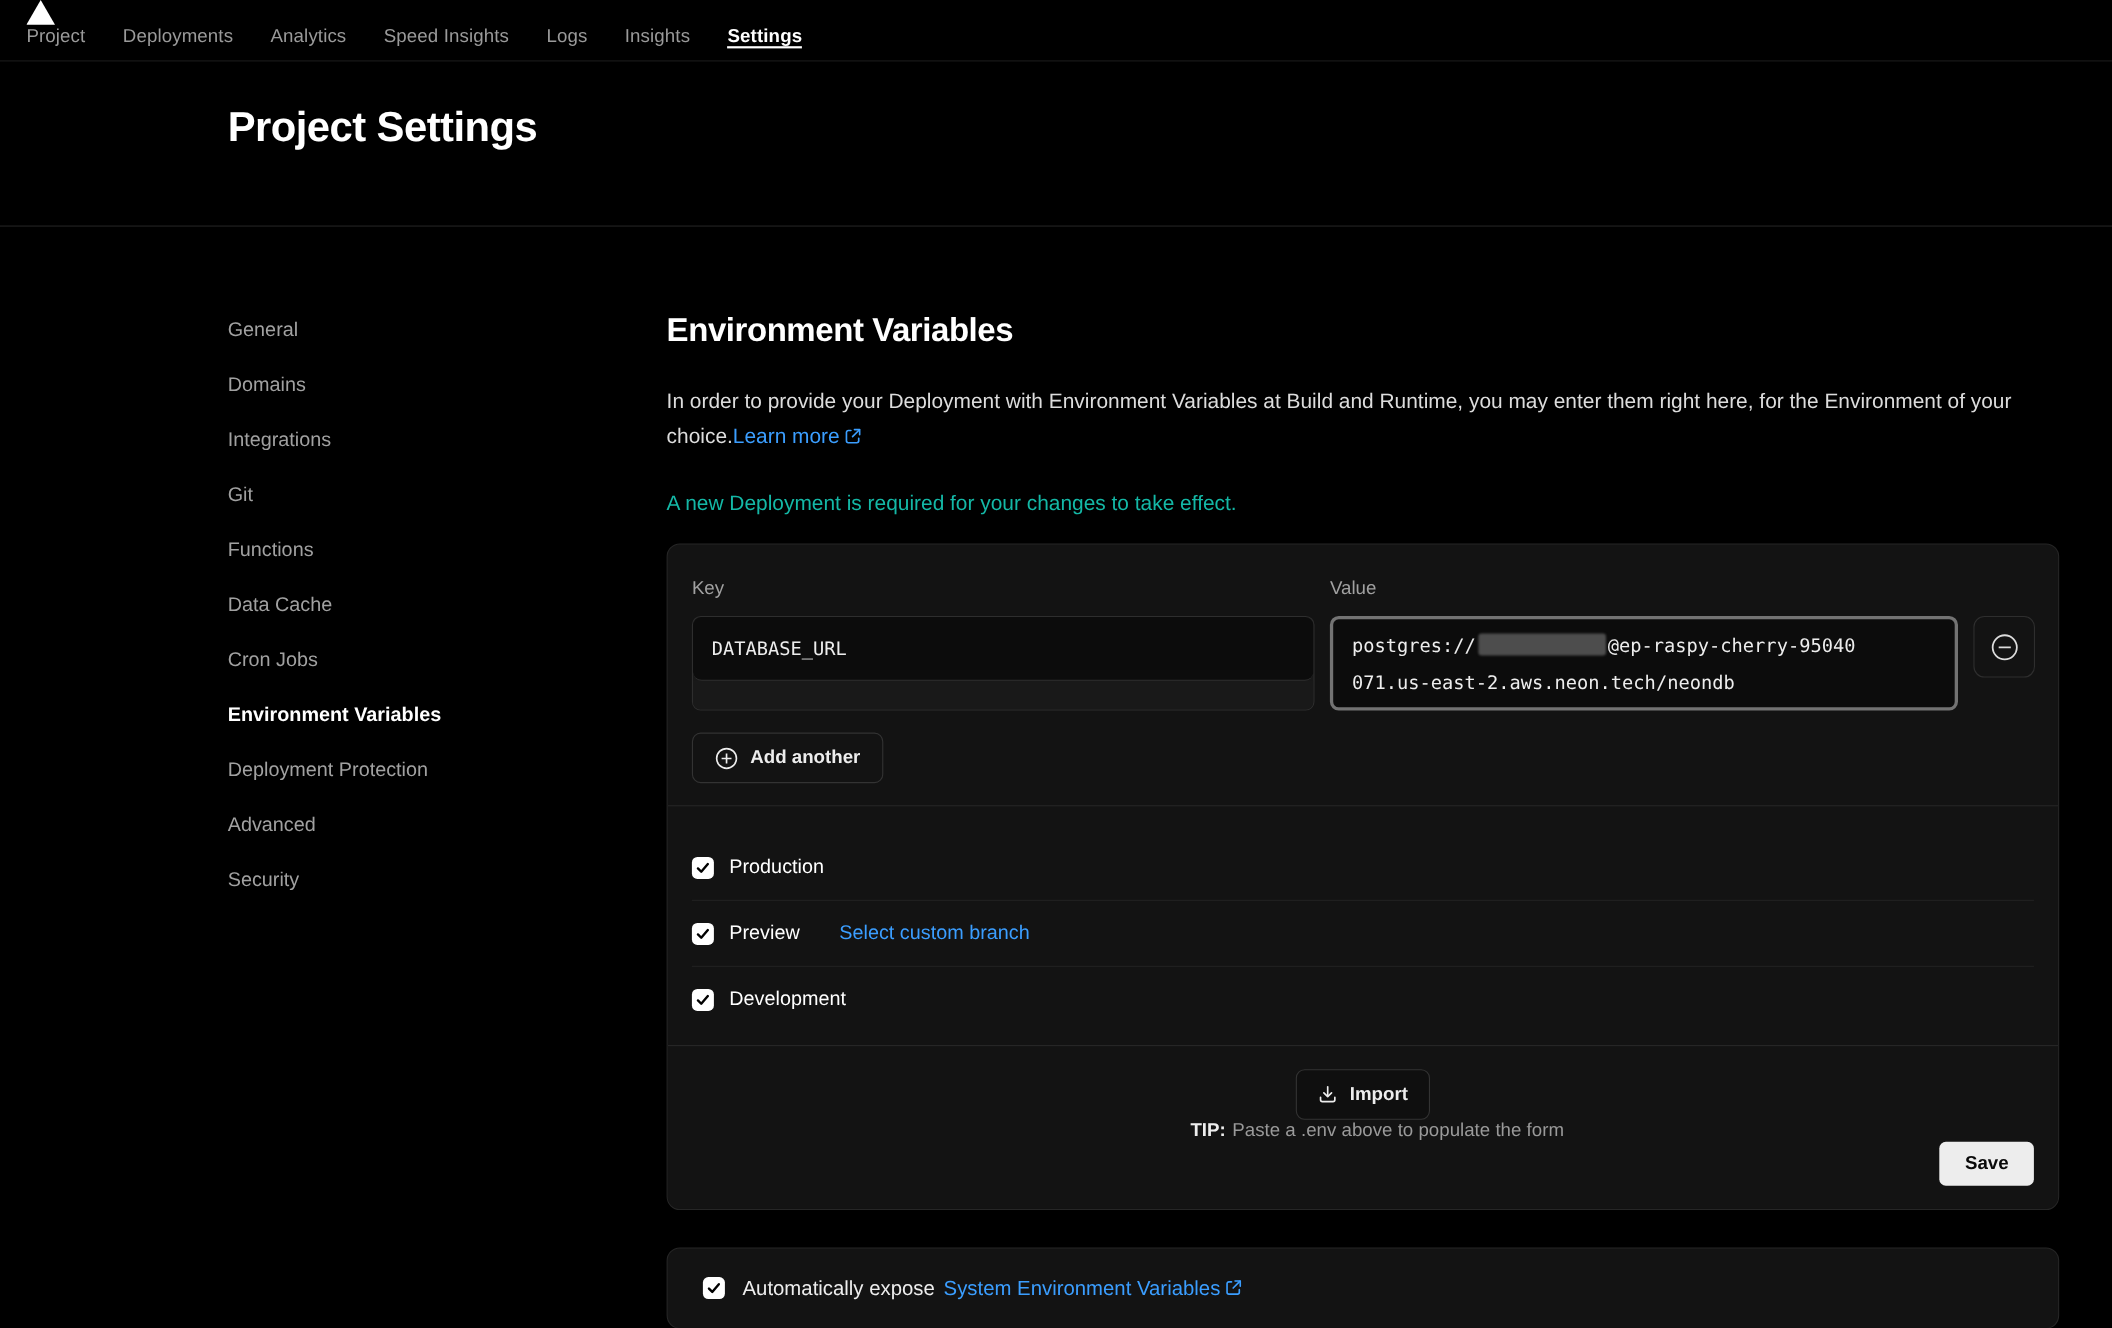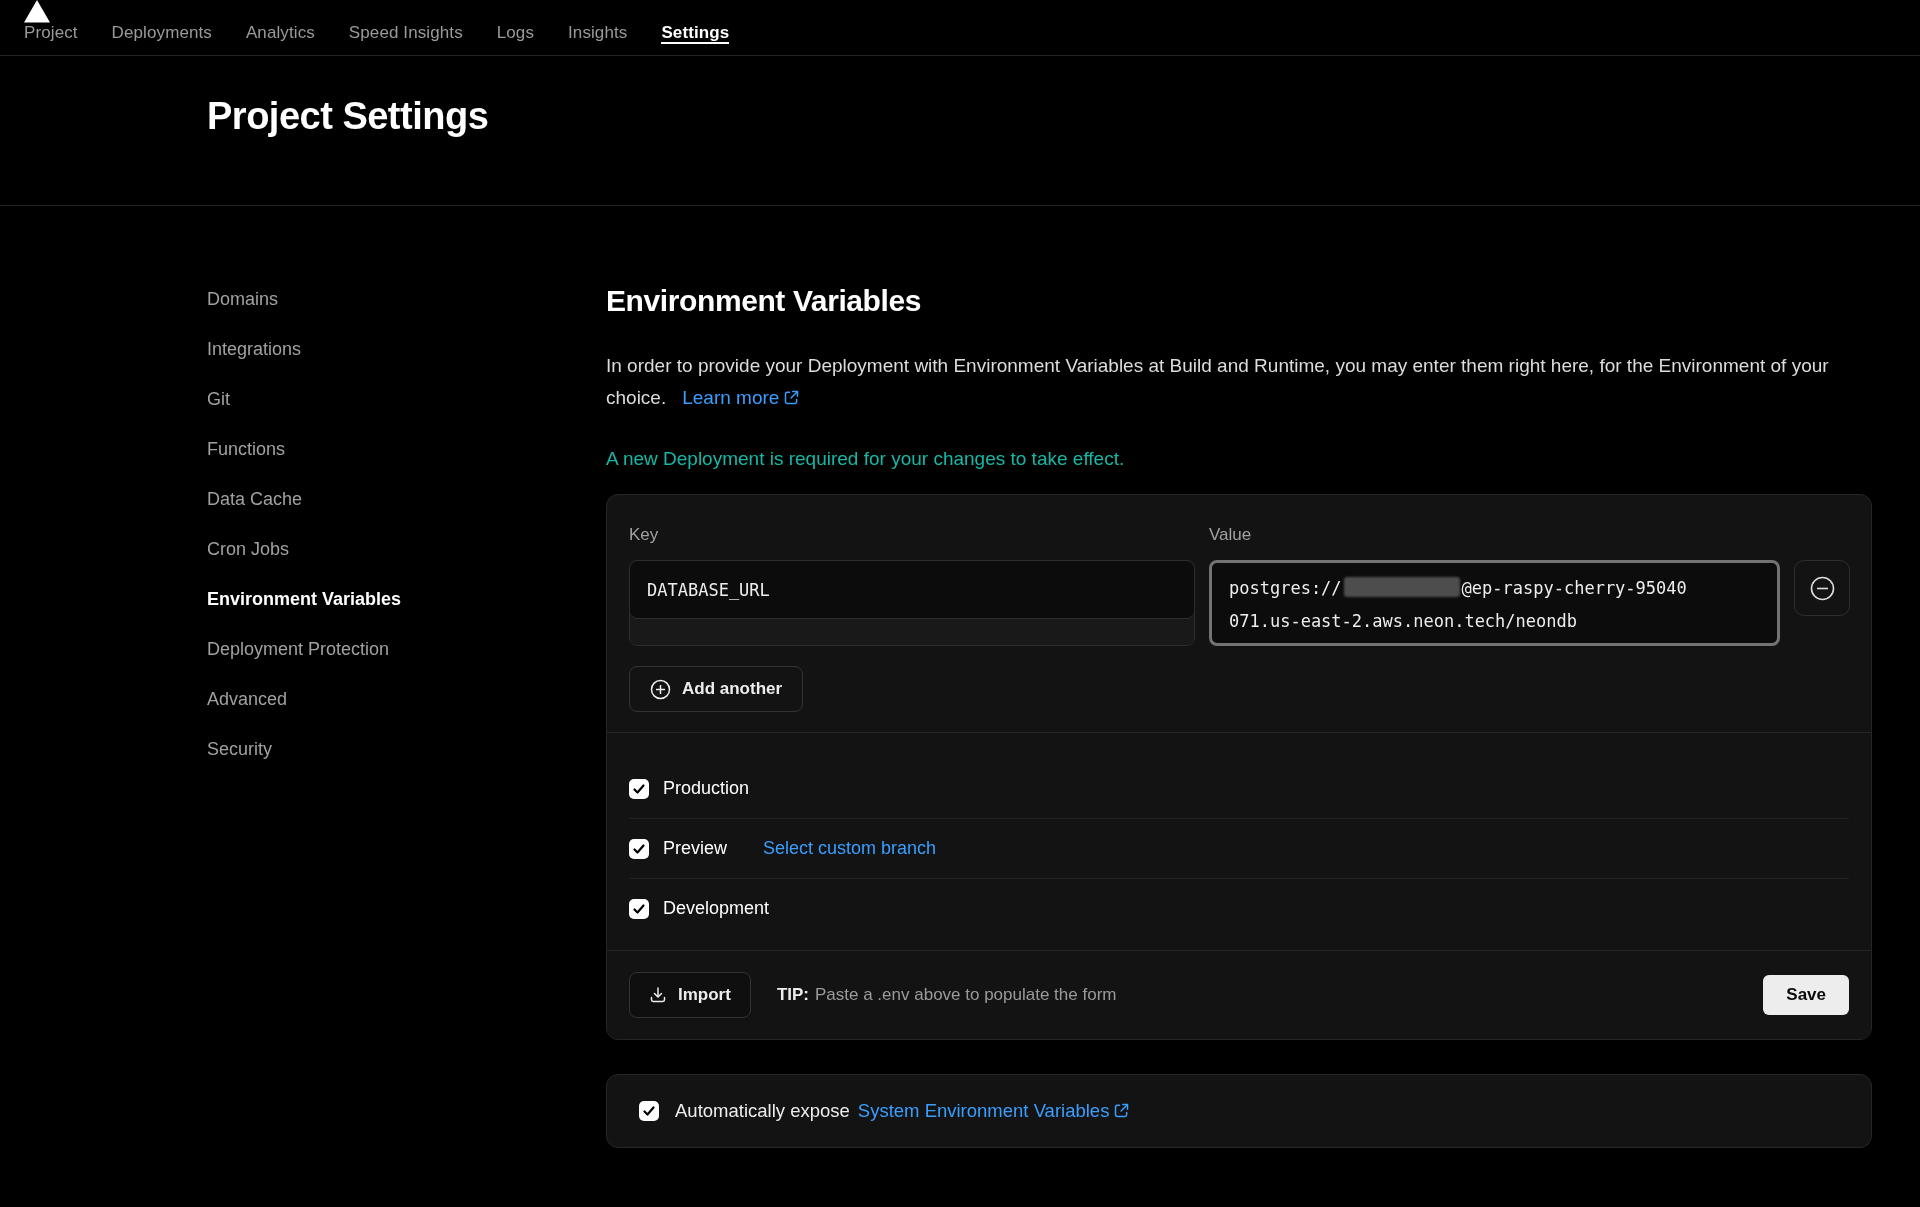--- a/index.html
+++ b/index.html
@@ -61,21 +61,21 @@
   .main h2 {
     font-size: 30px; font-weight: 700; color: #fff;
     letter-spacing: -0.4px; line-height: 34px;
   }
   .desc {
     margin-top: 32px; font-size: 19px; line-height: 32px;
     color: #dcdcdc; max-width: 1266px;
   }
   .link { color: #3b9eff; text-decoration: none; cursor: pointer; white-space: nowrap; }
   .link .ext { margin-left: 5px; vertical-align: -1px; }
-  .desc .link { margin-left: 16px; }
+  .desc .link { margin-left: 0; }
   .note {
     margin-top: 32px; font-size: 19px; font-weight: 500;
     color: #14b8a6; line-height: 26px;
   }
 
   
   .card {
     margin-top: 22px; width: 1266px;
     background: #131313;
     border: 1px solid #262626;
@@ -151,20 +151,21 @@
     background: #fff; border-radius: 5px;
     display: inline-flex; align-items: center; justify-content: center;
     cursor: pointer;
   }
 
   .card-footer {
     border-top: 1px solid #262626;
     display: flex; align-items: center;
     padding: 21px 22px;
     background: #131313;
+    flex-direction: column;
   }
   .import-btn {
     height: 46px; padding: 0 19px;
     display: inline-flex; align-items: center; gap: 11px;
     background: #0f0f0f; border: 1px solid #333; border-radius: 8px;
     color: #ededed; font-size: 17px; font-weight: 600;
     font-family: "Liberation Sans", sans-serif;
     cursor: pointer;
   }
   .tip { margin-left: 26px; font-size: 17px; color: #9a9a9a; }
@@ -215,20 +216,21 @@
     </nav>
   </header>
 
   <section class="hero">
     <h1>Project Settings</h1>
   </section>
 
   <div class="content">
 
     <aside class="sidebar">
+      <a class="side-item">General</a>
       <a class="side-item">Domains</a>
       <a class="side-item">Integrations</a>
       <a class="side-item">Git</a>
       <a class="side-item">Functions</a>
       <a class="side-item">Data Cache</a>
       <a class="side-item">Cron Jobs</a>
       <a class="side-item active">Environment Variables</a>
       <a class="side-item">Deployment Protection</a>
       <a class="side-item">Advanced</a>
       <a class="side-item">Security</a>

